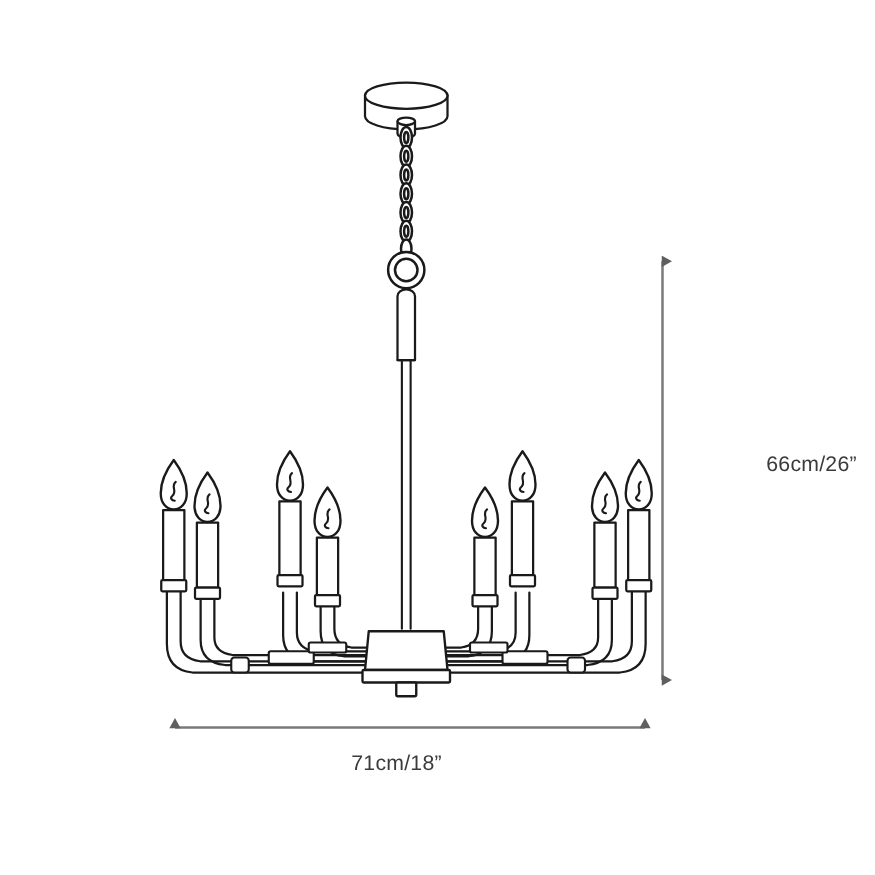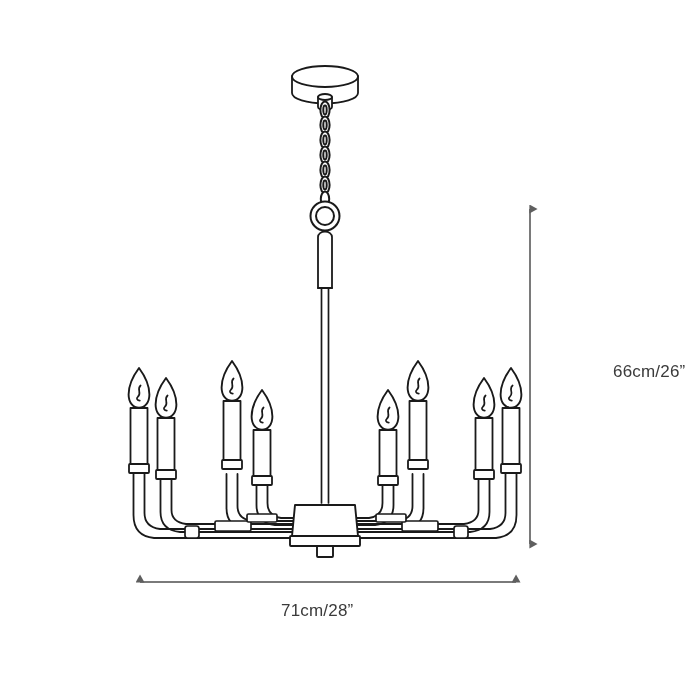--- a/index.html
+++ b/index.html
@@ -219,15 +219,15 @@
     </g>
 
     <g>
       <line x1="140" y1="582" x2="516" y2="582" stroke="#7a7a7a" stroke-width="2" marker-start="url(#arrow-left)" marker-end="url(#arrow-right)"></line>
     </g>
 
   </svg>
 
   <div class="dim-label" id="label-height">66cm/26”</div>
 
-  <div class="dim-label" id="label-width">71cm/28”</div>
+  <div class="dim-label" id="label-width">71cm/18”</div>
 
 </div>
 
 </body></html>

